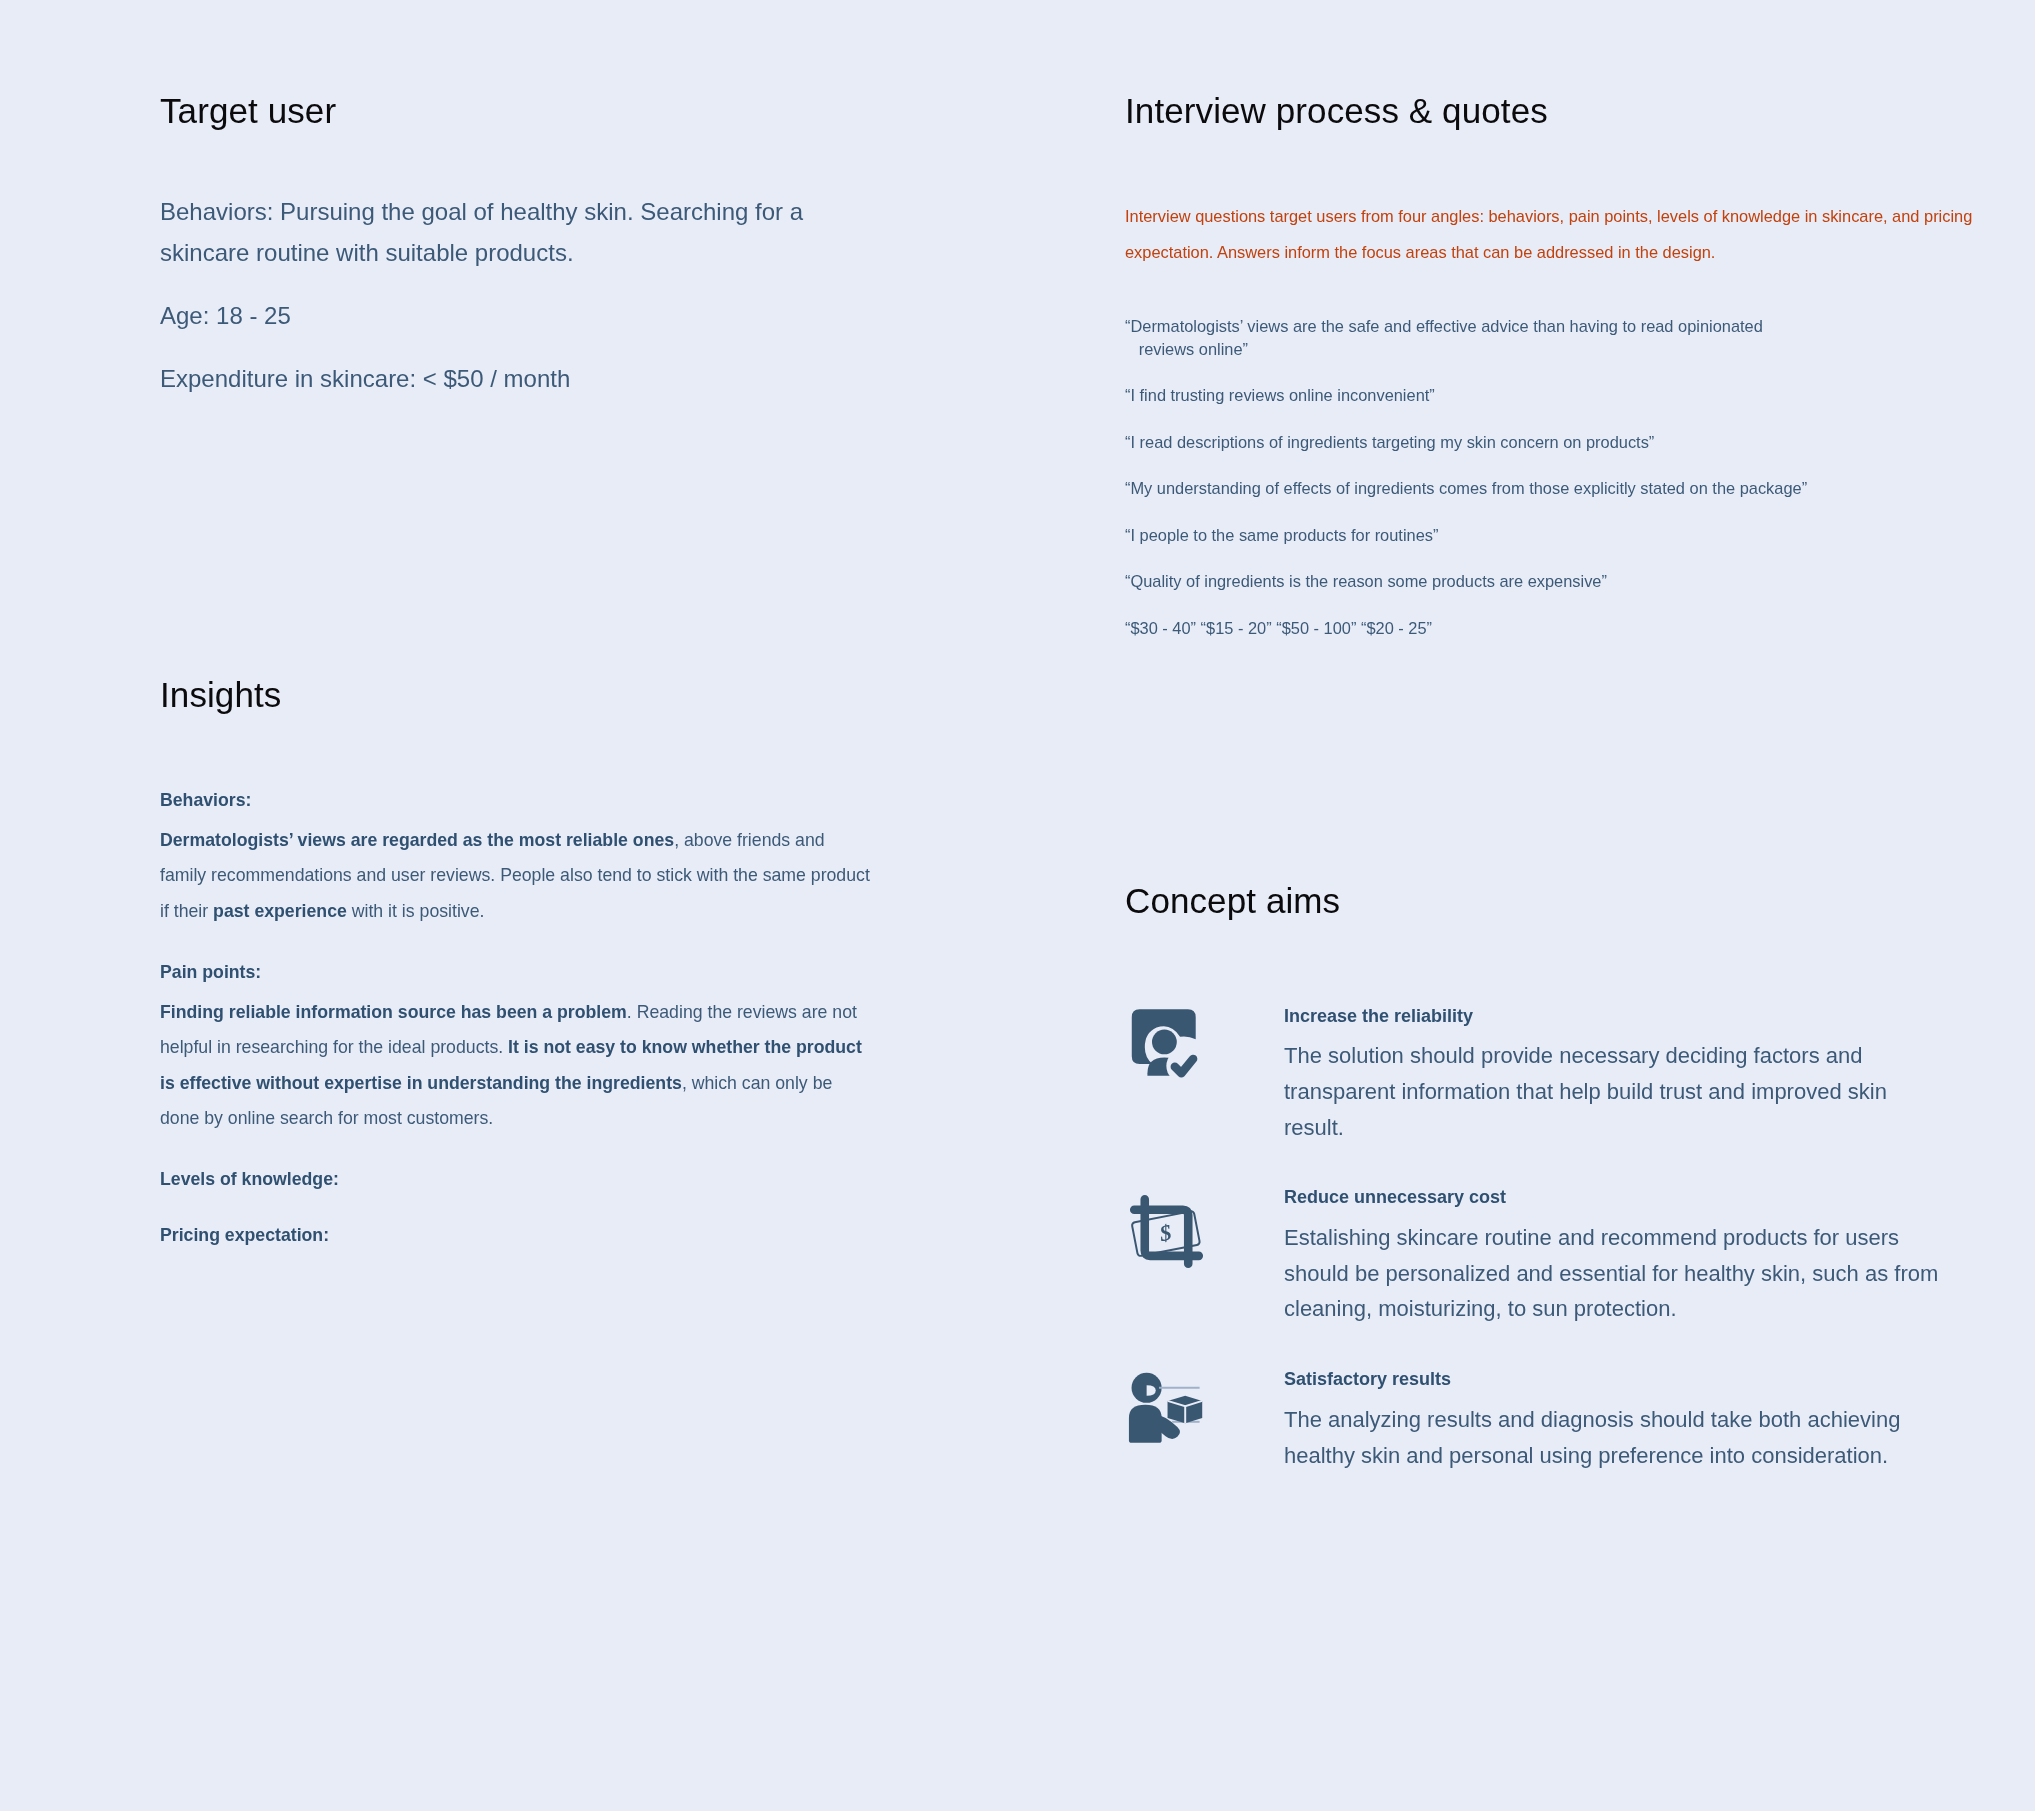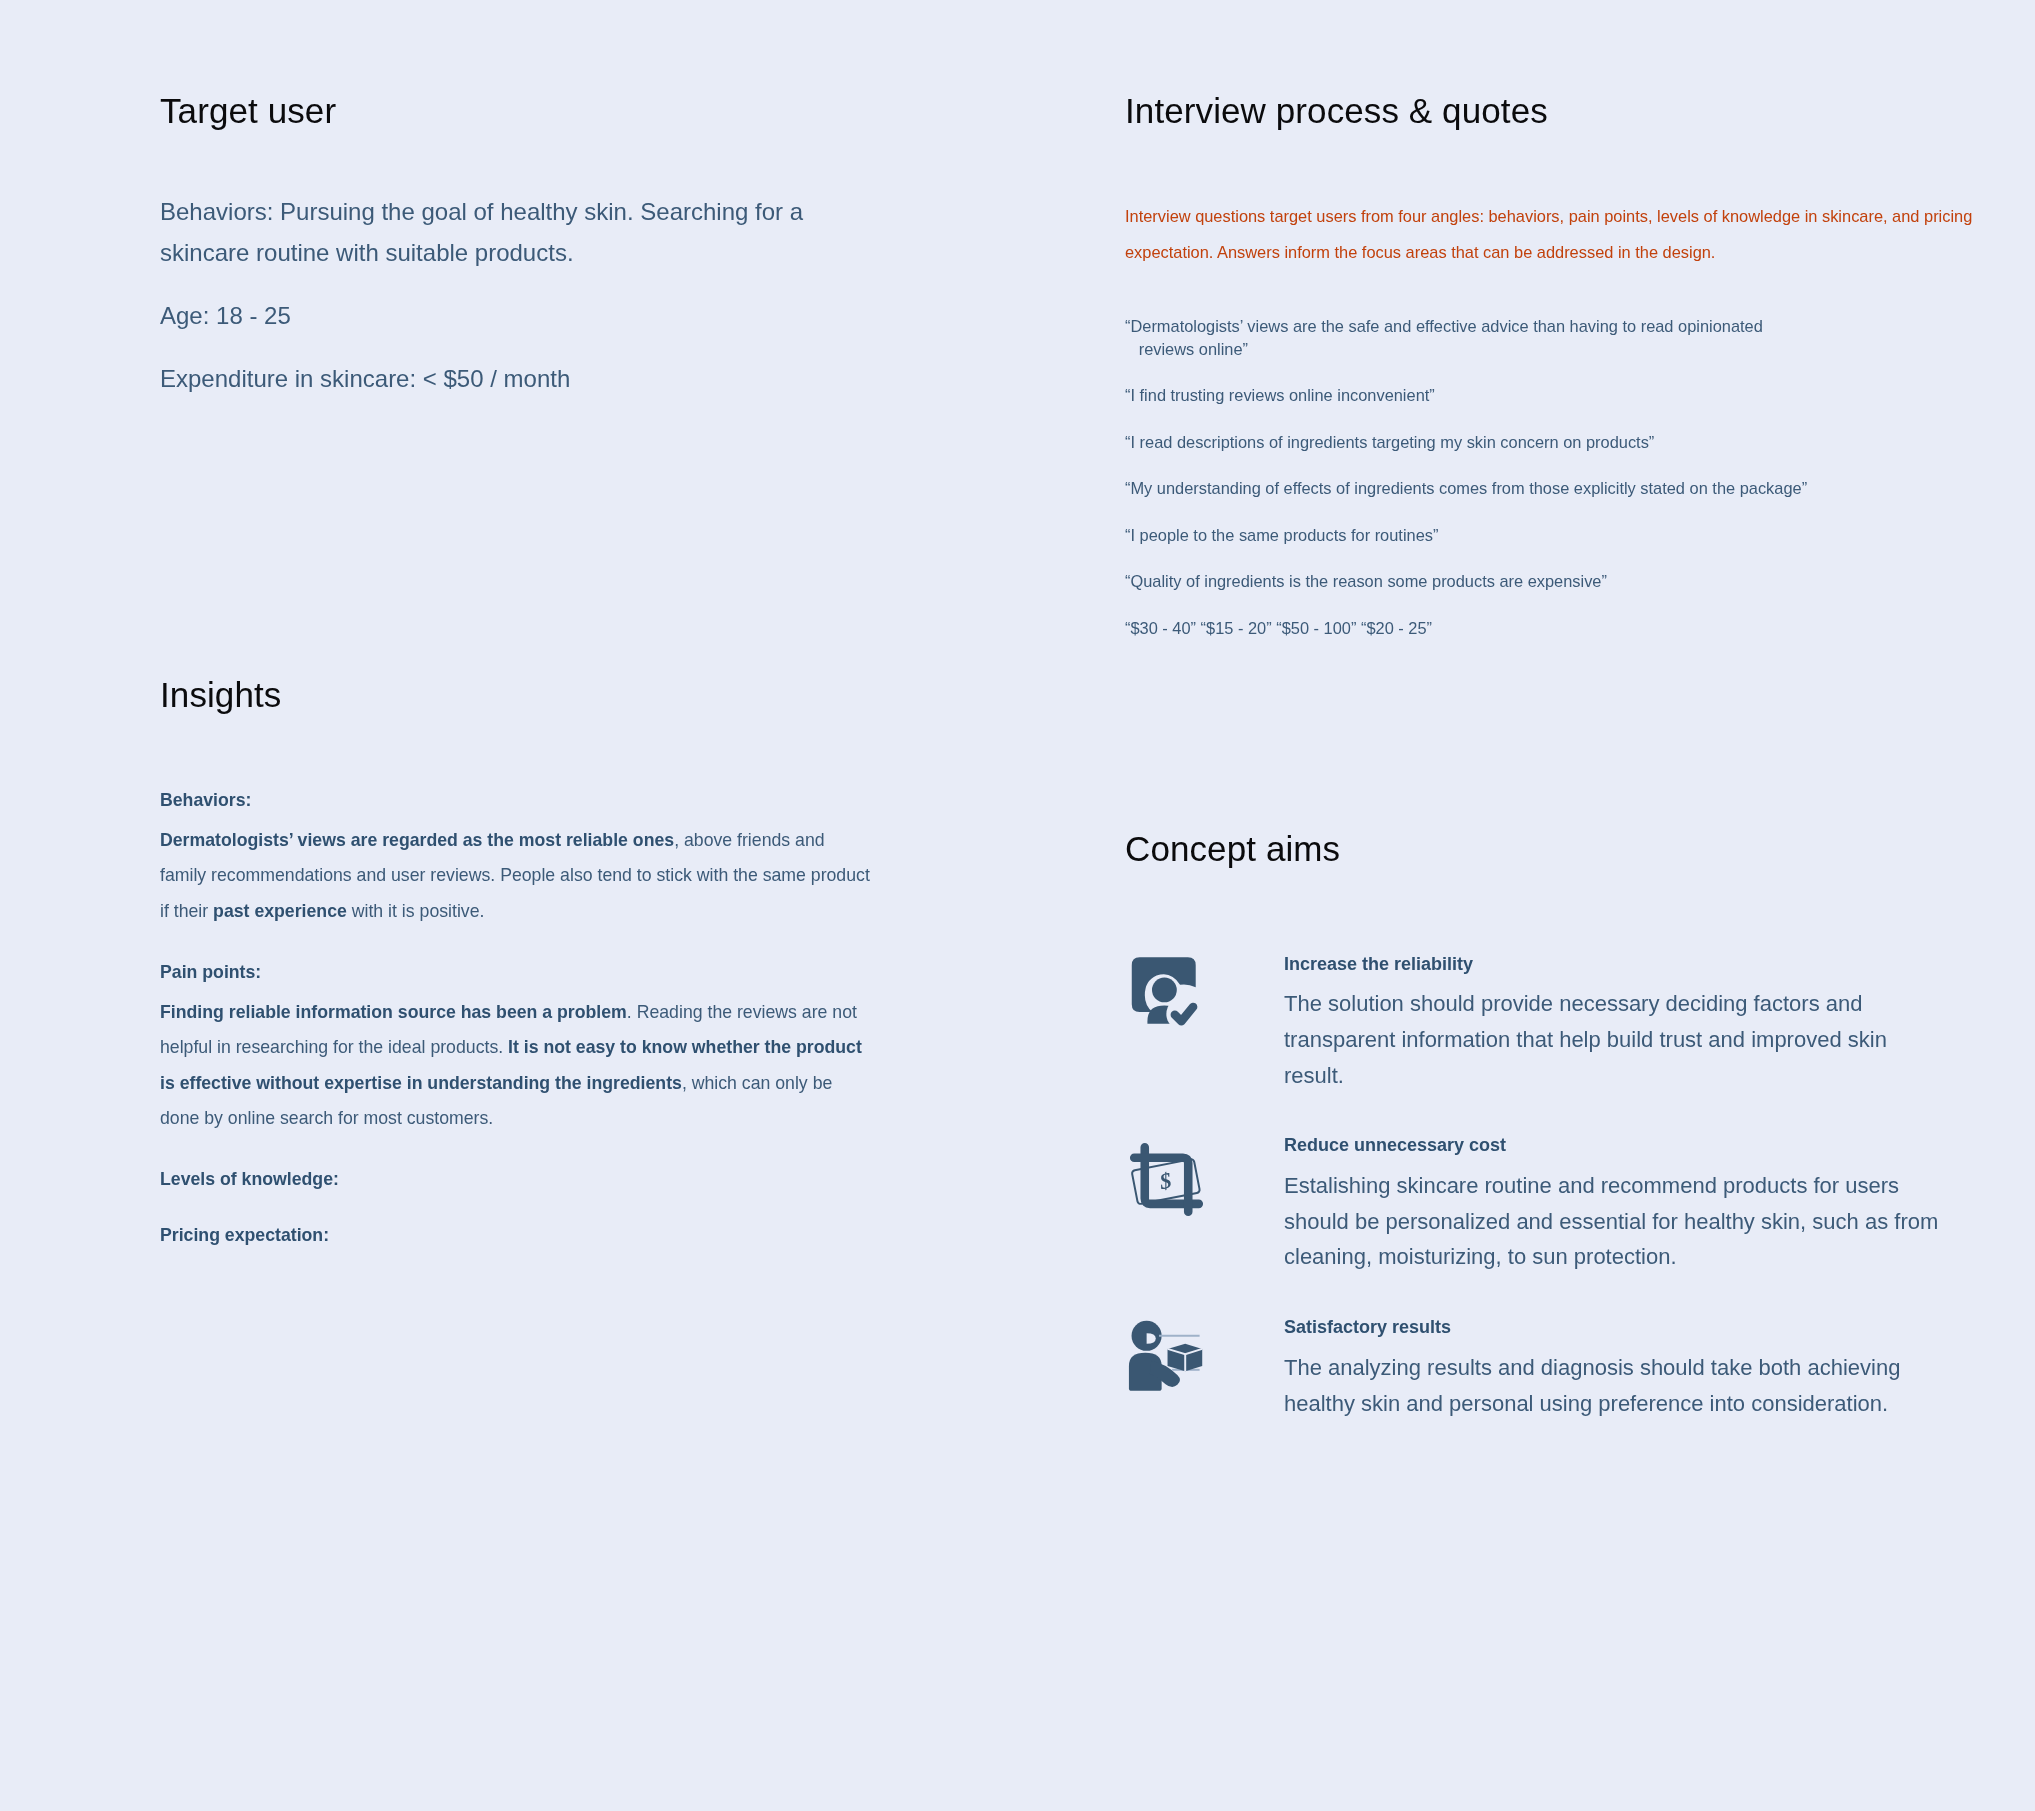--- a/index.html
+++ b/index.html
@@ -103,21 +103,21 @@
   .quote-line {
     margin: 0 0 23.6px 0;
     font-size: 16.4px;
     line-height: 1.4;
     font-weight: 400;
     color: #3c5a78;
     white-space: pre-wrap;
   }
   .quote-line:last-child { margin-bottom: 0; margin-top: 24px; }
 
-  .block-concept { position: absolute; left: 0; top: 830px; width: 867px; }
+  .block-concept { position: absolute; left: 0; top: 882px; width: 867px; }
   .aims { padding-top: 84px; }
   .aim {
     display: flex;
     align-items: flex-start;
     margin-bottom: 41px;
   }
   .aim:last-child { margin-bottom: 0; }
   .aim-icon {
     flex: 0 0 auto;
     width: 115px;

